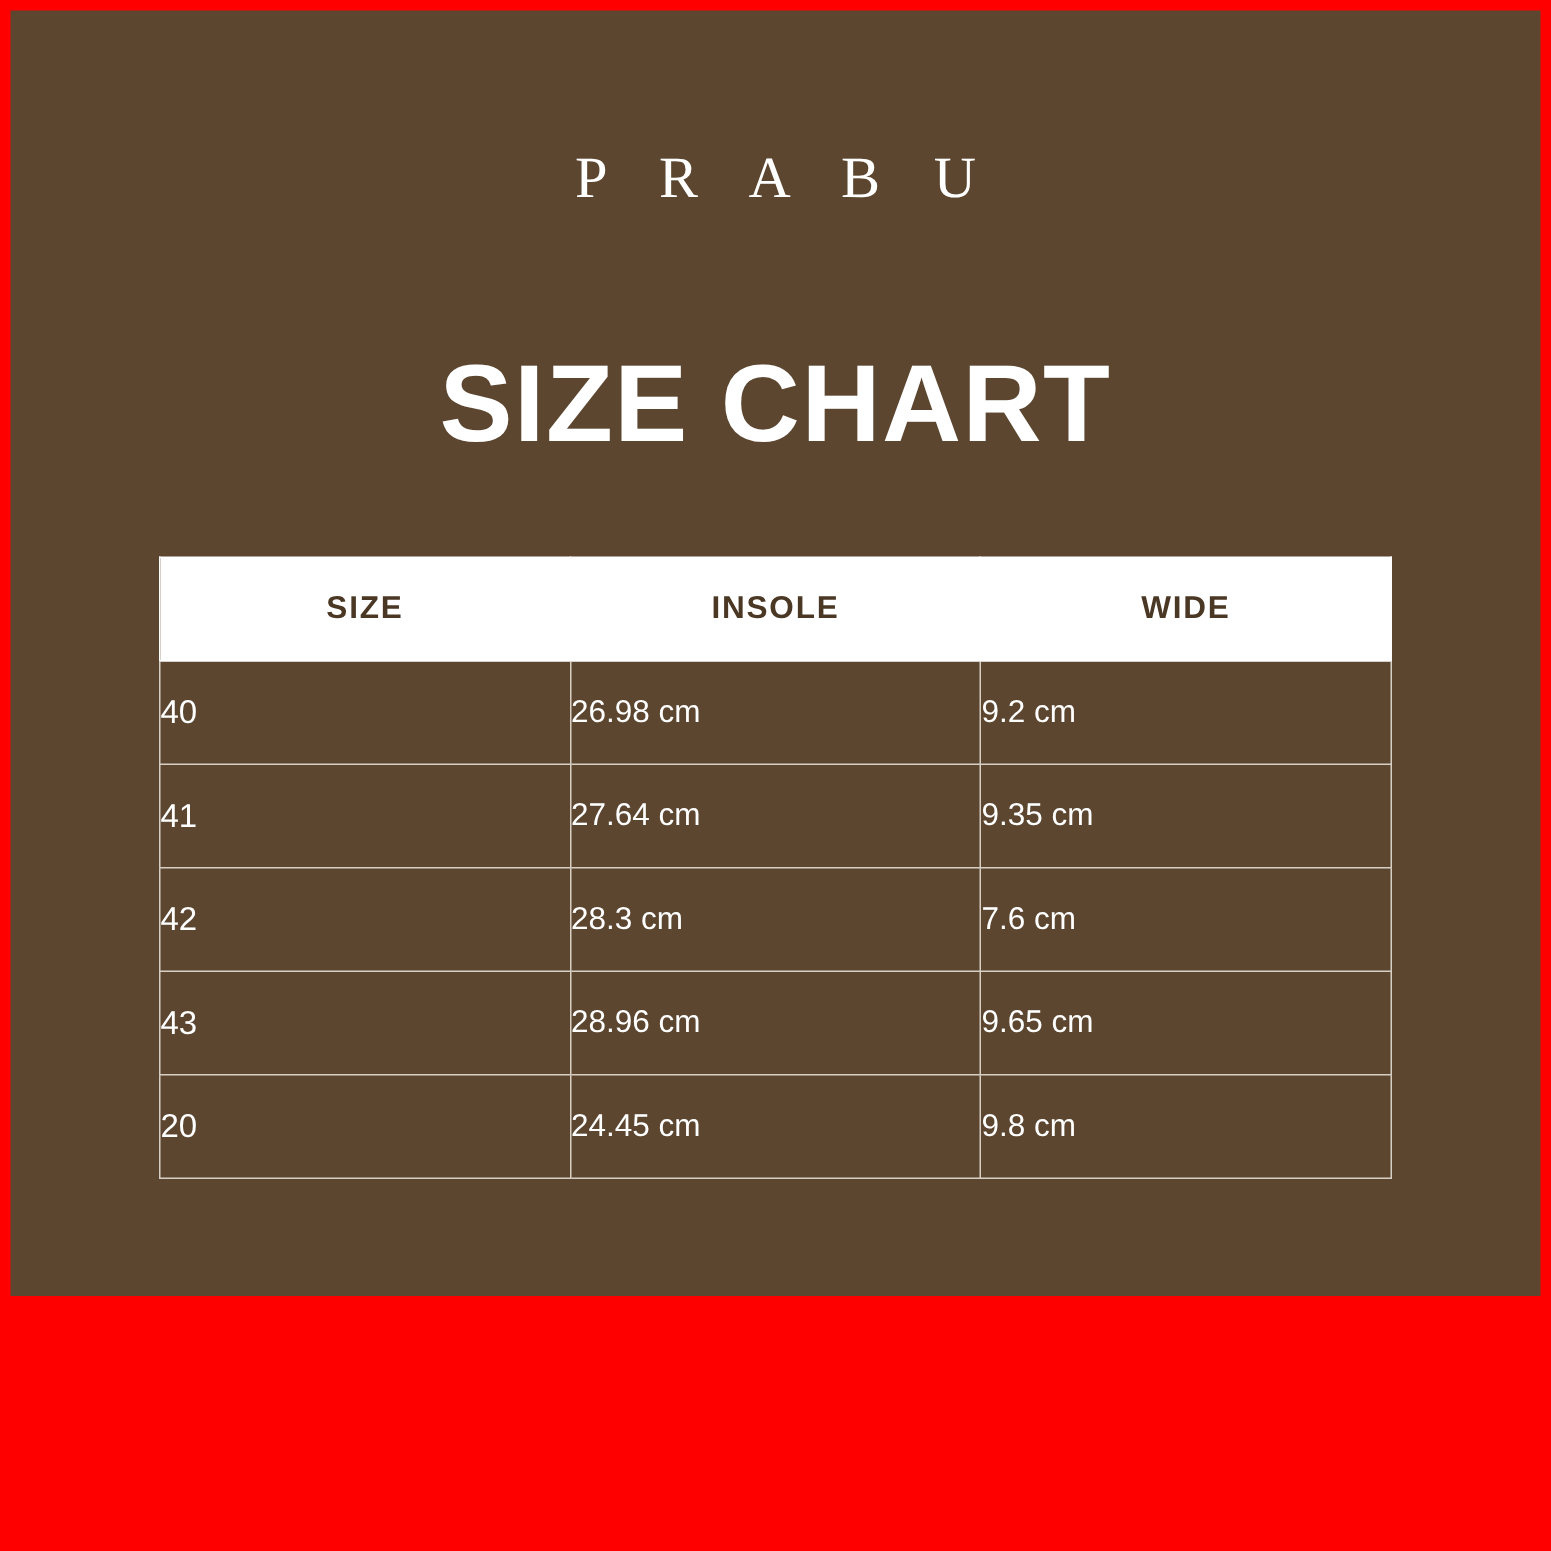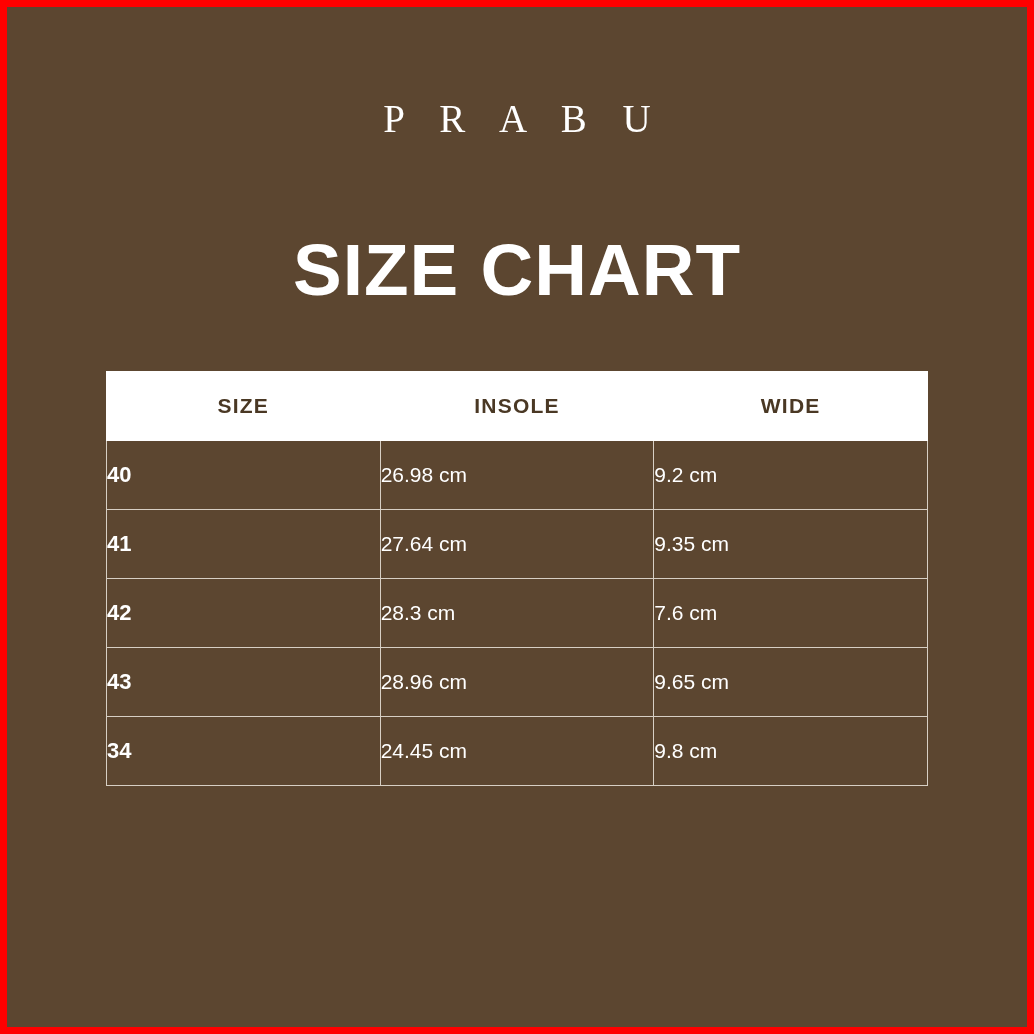--- a/index.html
+++ b/index.html
@@ -11,21 +11,21 @@
     height: 1034px;
     background: #ff0000;
     font-family: "Liberation Sans", sans-serif;
     overflow: hidden;
   }
   .page {
     position: absolute;
     left: 7px;
     top: 7px;
     width: 1020px;
-    height: 1020px;
+    height: 857px;
     background: #5c4630;
     box-sizing: border-box;
     display: flex;
     flex-direction: column;
     align-items: center;
   }
   .brand {
     margin-top: 92px;
     color: #ffffff;
     font-family: "Liberation Serif", serif;
@@ -67,21 +67,21 @@
     font-weight: 700;
     letter-spacing: 1.2px;
     border: 1px solid #ffffff;
   }
   table.size-chart tbody td {
     color: #ffffff;
     font-size: 21px;
     font-weight: 400;
   }
   table.size-chart tbody td.size-cell {
-    font-weight: 700;
+    font-weight: 400;
     font-size: 22px;
   }
 </style>
 </head>
 <body>
 
 <div class="page">
 
   <div class="brand">P R A B U</div>
 
@@ -111,21 +111,21 @@
           <td class="size-cell">42</td>
           <td>28.3 cm</td>
           <td>7.6 cm</td>
         </tr>
         <tr>
           <td class="size-cell">43</td>
           <td>28.96 cm</td>
           <td>9.65 cm</td>
         </tr>
         <tr>
-          <td class="size-cell">34</td>
+          <td class="size-cell">20</td>
           <td>24.45 cm</td>
           <td>9.8 cm</td>
         </tr>
       </tbody>
     </table>
   </div>
 
 </div>
 
 </body></html>

